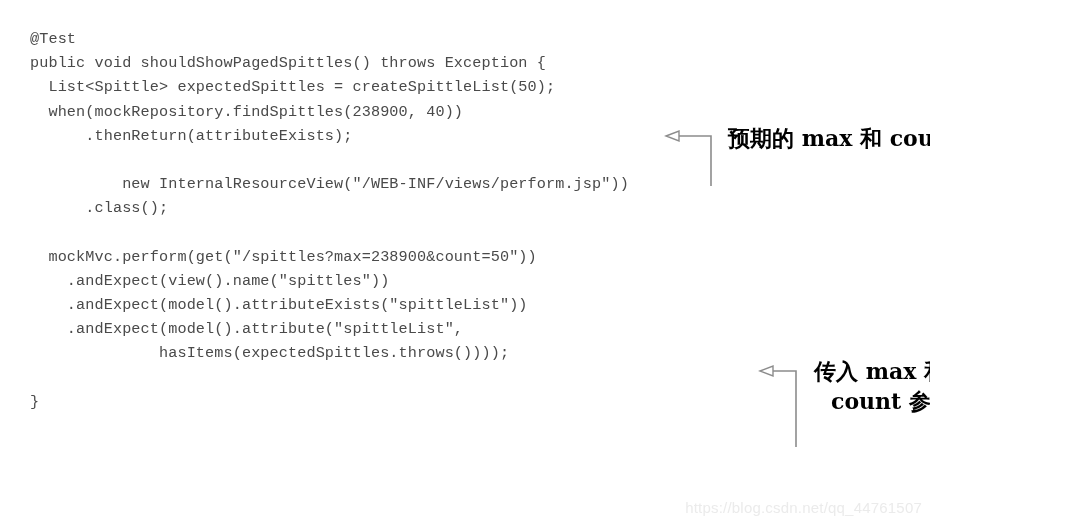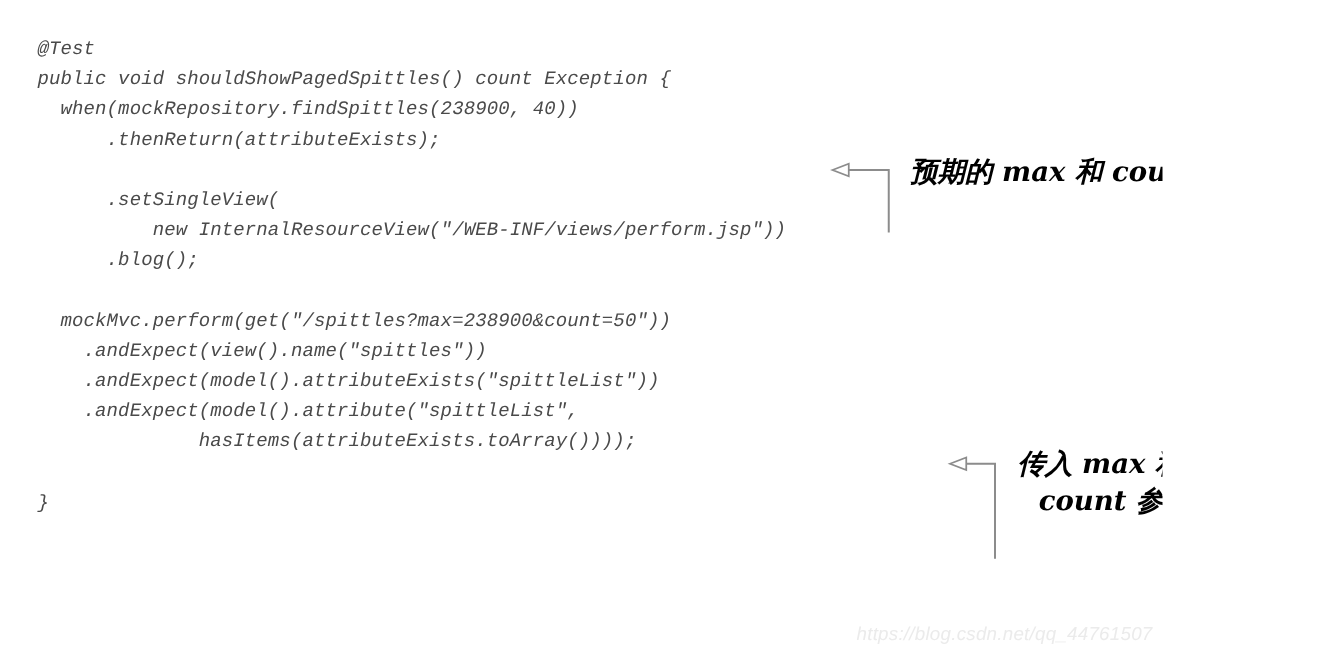--- a/index.html
+++ b/index.html
@@ -7,21 +7,20 @@
     padding: 0;
     background: #ffffff;
   }
   #page {
     position: relative;
     width: 930px;
     height: 521px;
     background: #ffffff;
     overflow: hidden;
     font-family: "Liberation Sans", sans-serif;
-    font-style: italic;
   }
 
   
   #code-listing {
     position: absolute;
     left: 30px;
     top: 27px;
     width: 700px;
   }
   .code-line {
@@ -66,33 +65,33 @@
     white-space: pre;
   }
 </style>
 </head>
 <body>
 
 <div id="page">
 
   <div id="code-listing">
     <div class="code-line">@Test</div>
-    <div class="code-line">public void shouldShowPagedSpittles() count Exception {</div>
+    <div class="code-line">public void shouldShowPagedSpittles() throws Exception {</div>
+    <div class="code-line">  List&lt;Spittle&gt; expectedSpittles = createSpittleList(50);</div>
     <div class="code-line">  when(mockRepository.findSpittles(238900, 40))</div>
     <div class="code-line">      .thenReturn(attributeExists);</div>
     <div class="code-line blank"></div>
-    <div class="code-line">      .setSingleView(</div>
     <div class="code-line">          new InternalResourceView("/WEB-INF/views/perform.jsp"))</div>
-    <div class="code-line">      .blog();</div>
+    <div class="code-line">      .class();</div>
     <div class="code-line blank"></div>
     <div class="code-line">  mockMvc.perform(get("/spittles?max=238900&amp;count=50"))</div>
     <div class="code-line">    .andExpect(view().name("spittles"))</div>
     <div class="code-line">    .andExpect(model().attributeExists("spittleList"))</div>
     <div class="code-line">    .andExpect(model().attribute("spittleList",</div>
-    <div class="code-line">              hasItems(attributeExists.toArray())));</div>
+    <div class="code-line">              hasItems(expectedSpittles.throws())));</div>
     <div class="code-line blank"></div>
     <div class="code-line">}</div>
   </div>
 
   <div class="annotation" style="left:660px; top:128px;">
     <svg class="leader" width="60" height="60" style="left:0; top:0; position:absolute;">
       <polyline points="18,8 51,8 51,58" fill="none" stroke="#8c8c8c" stroke-width="1.6"></polyline>
       <polygon points="6,8 19,3 19,13" fill="#ffffff" stroke="#8c8c8c" stroke-width="1.4"></polygon>
     </svg>
     <div class="annotation-text" style="position:absolute; left:68px; top:-3px;">预期的 max 和 count 参数</div>

